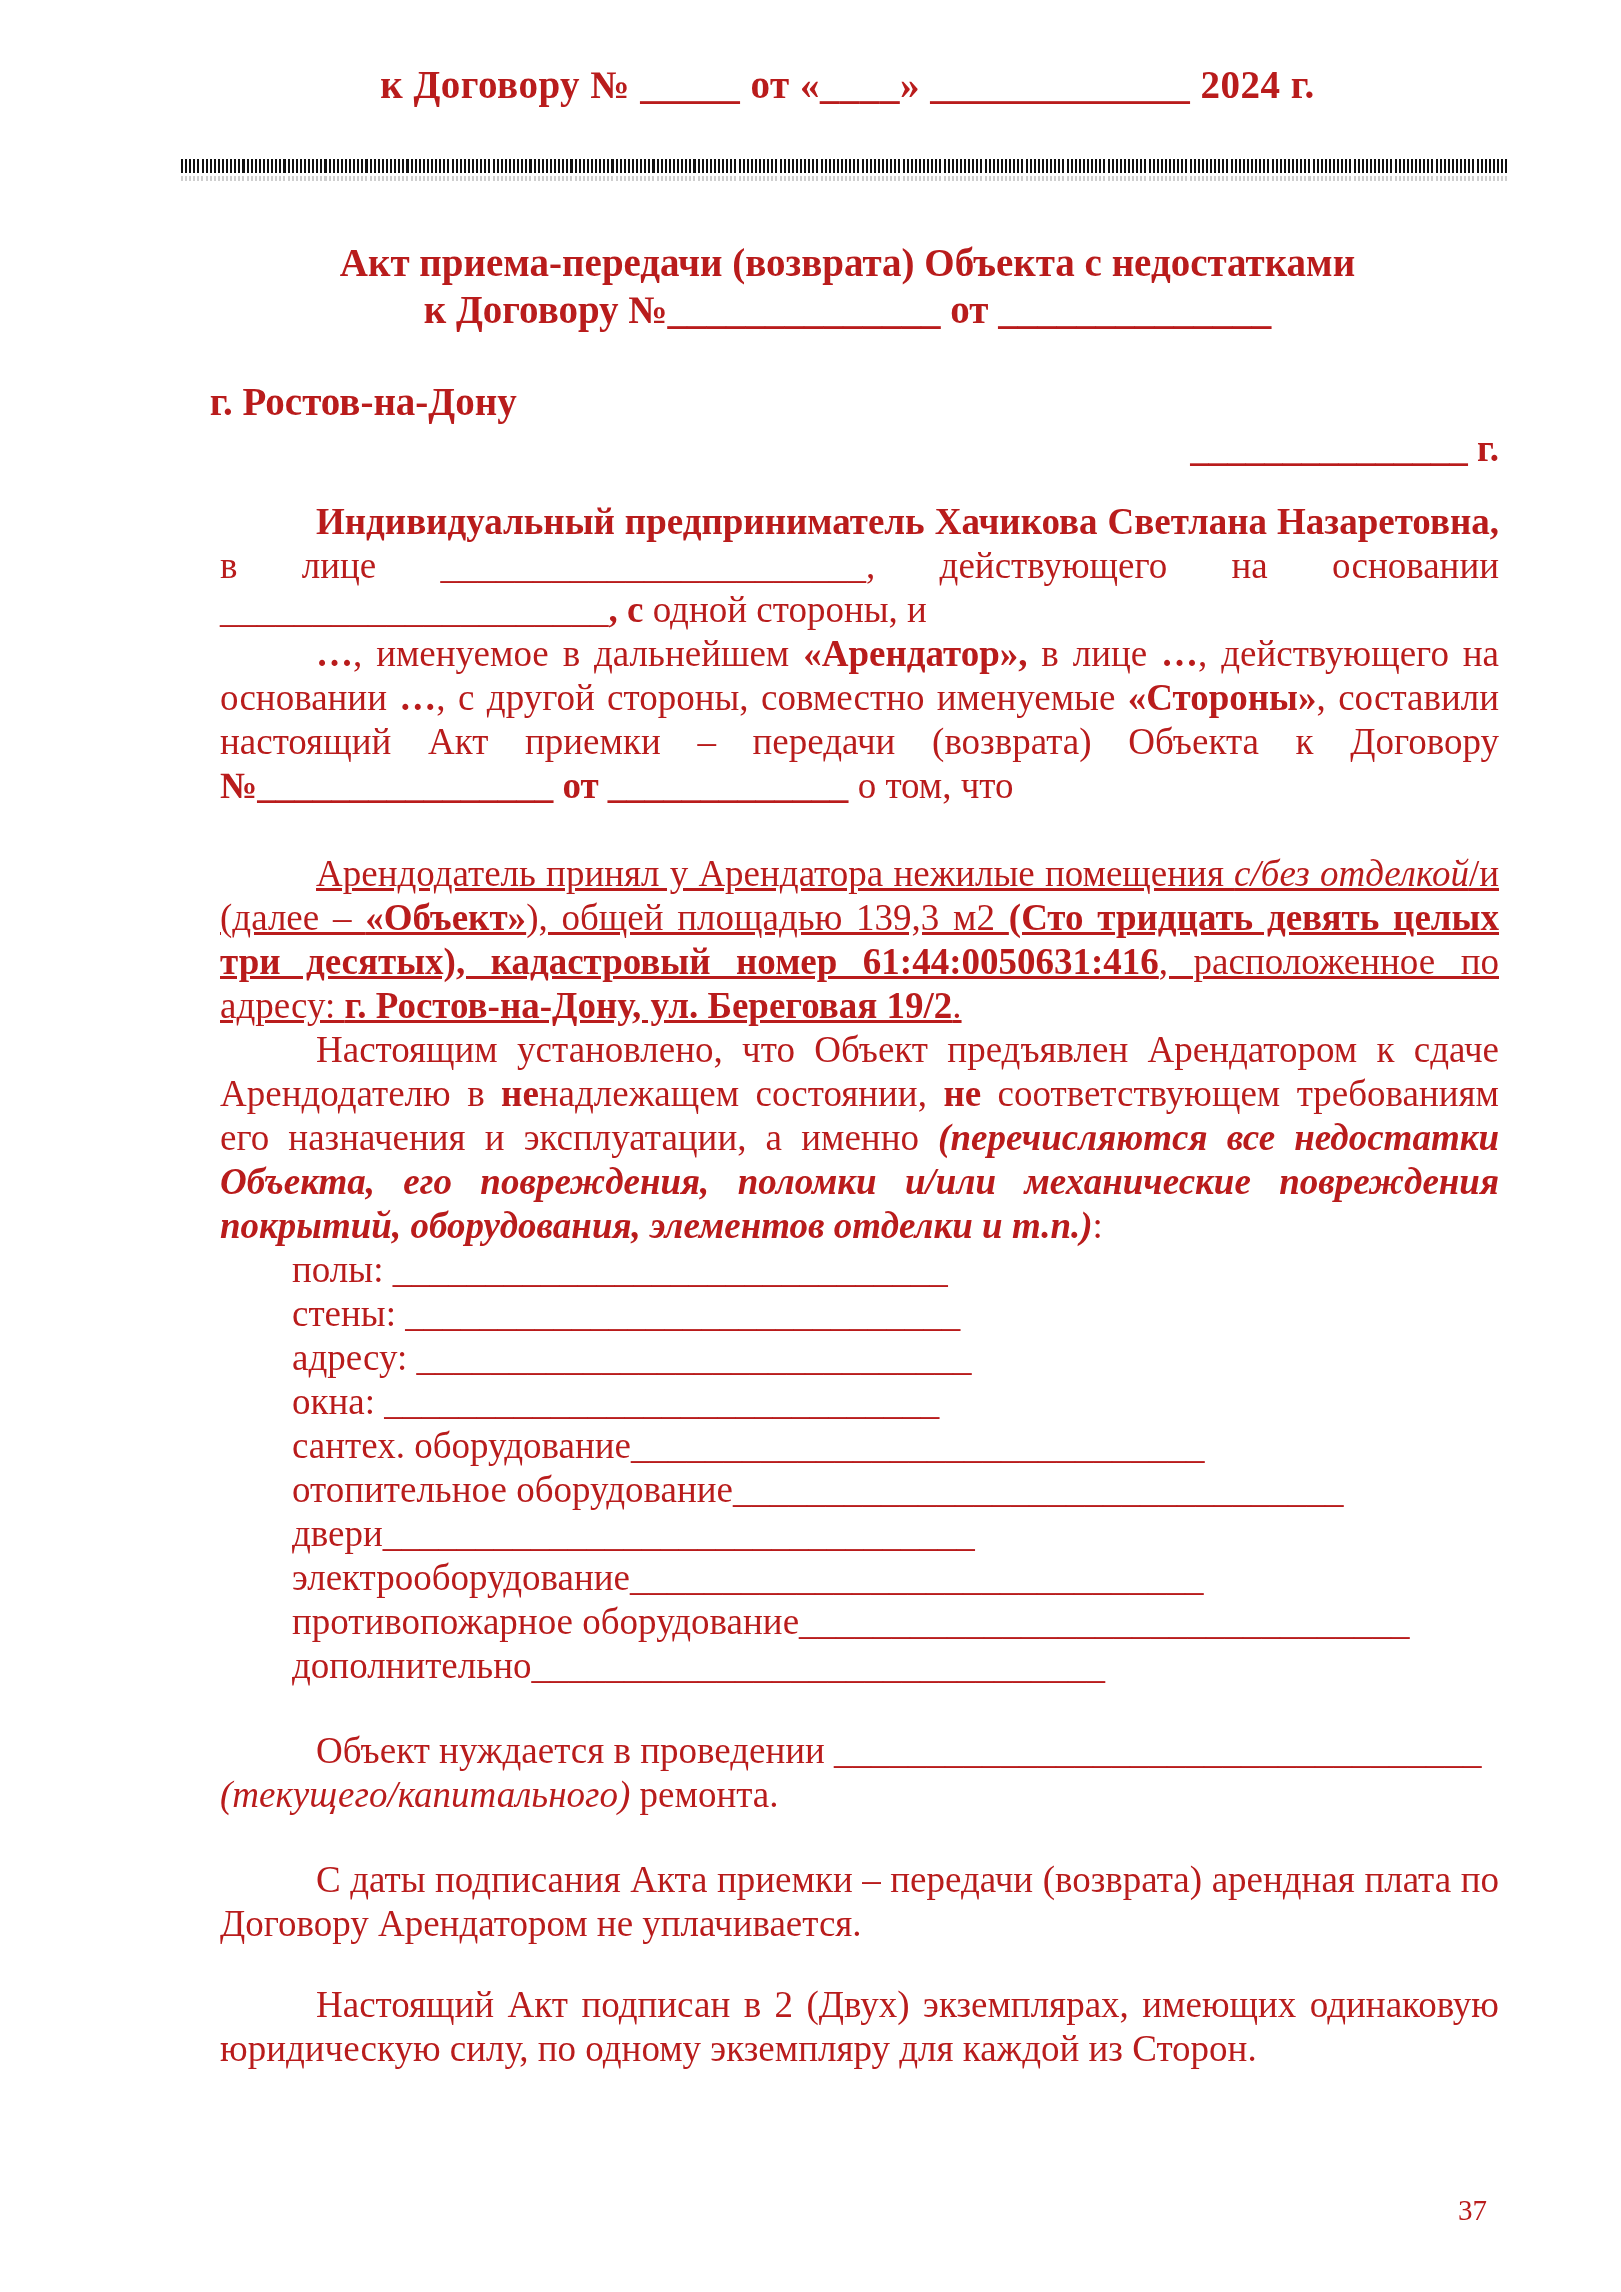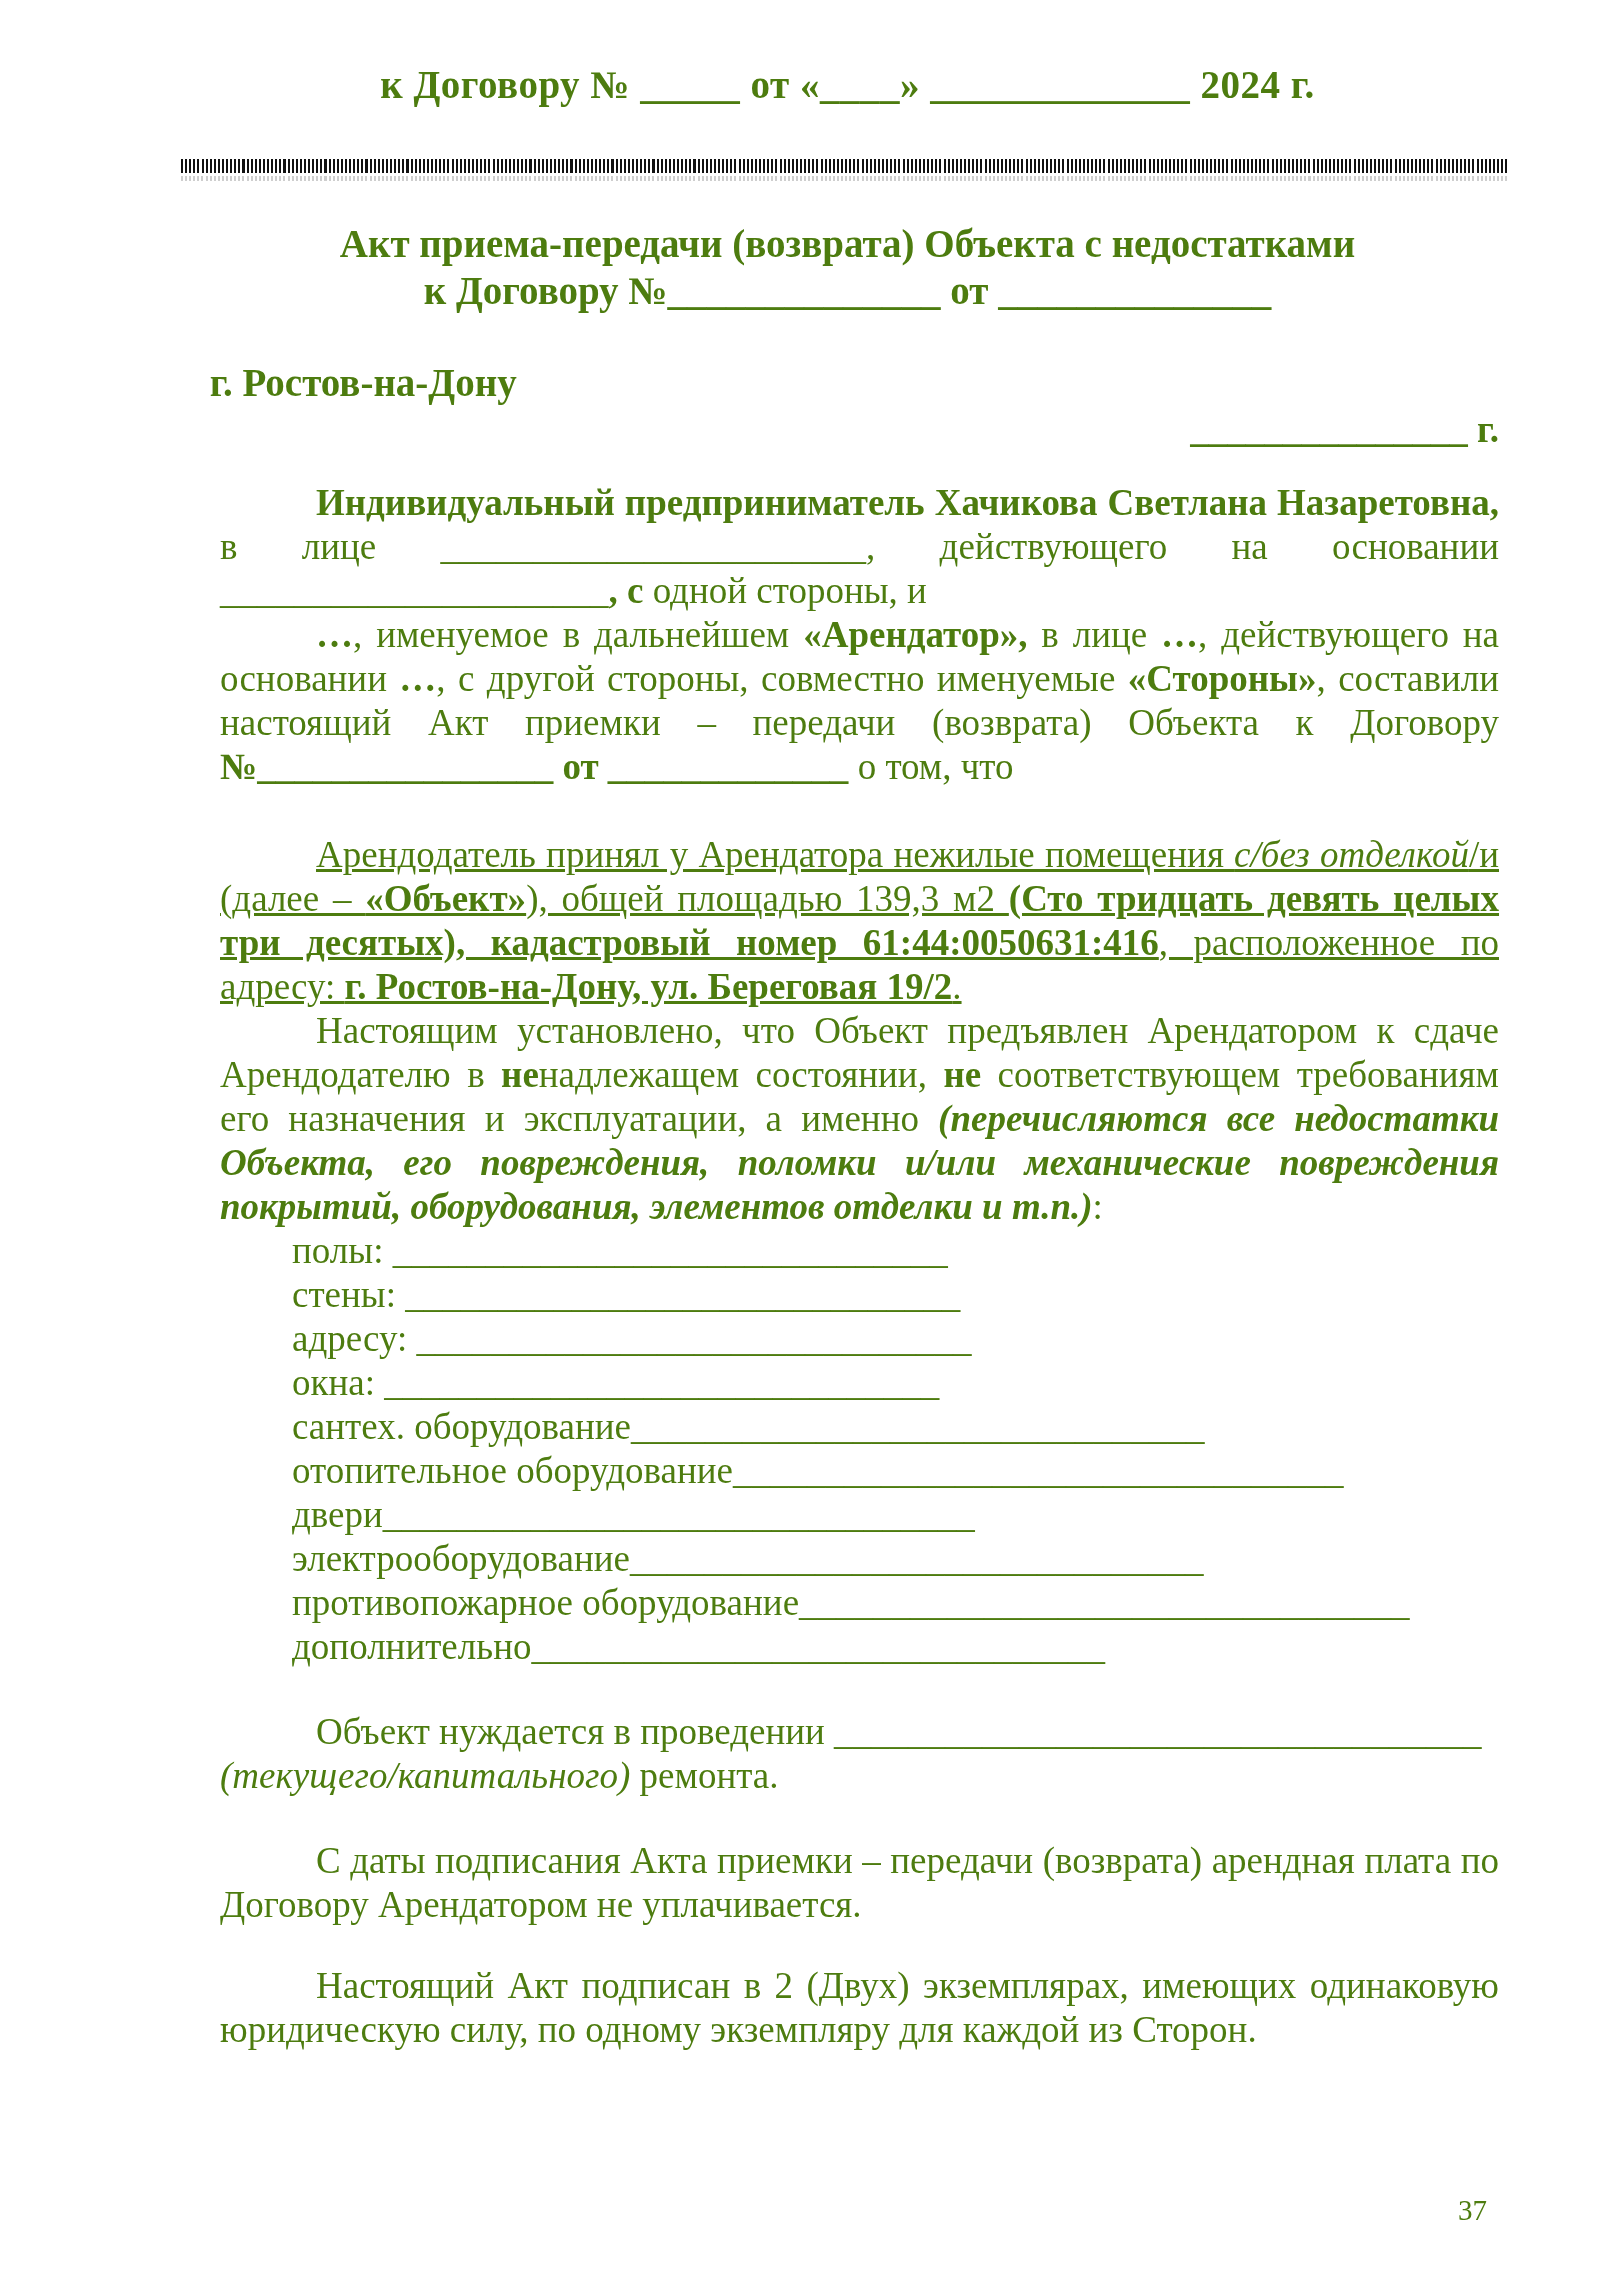--- a/index.html
+++ b/index.html
@@ -1,20 +1,20 @@
 <!DOCTYPE html>
 <html lang="ru"><head>
 <meta charset="utf-8">
 <style>
   html,body{margin:0;padding:0;background:#888;}
   .page{
     position:relative;
     width:1621px;height:2293px;
     background:#ffffff;
-    color:#4d7c0f;
+    color:#b91c1c;
     font-family:"Liberation Serif","DejaVu Serif",serif;
     overflow:hidden;
     margin:0 auto;
   }
   .doc{
     box-sizing:border-box;
     padding:43px 122px 0 196px; 
     font-size:37px;
     line-height:44px;
   }
@@ -26,21 +26,21 @@
   .marker{margin-top:41px;font-size:43px;line-height:51px;letter-spacing:1px;}
   
   .stripe-wrap{margin-top:49px;margin-left:-14.7px;width:1328px;}
   .stripe{
     height:14.7px;
     background:repeating-linear-gradient(to right,#111 0px,#111 2px,#fff 2px,#fff 4.1px);
   }
   .stripe.echo{
     height:4.9px;margin-top:2.9px;opacity:.20;filter:blur(0.6px);
   }
-  .title{margin-top:39px;}
+  .title{margin-top:58px;}
   .title p{line-height:47px;}
   .place{margin-top:45px;line-height:47px;padding-left:13.7px;}
   .dateline{text-align:right;font-weight:bold;line-height:47px;}
   .body{margin-top:27.4px;}
   .j{text-align:justify;text-indent:96px;margin-left:24px;}
   .ind{text-indent:96px;}
   .mt1{margin-top:44px;text-decoration:underline;}
   .mt2{margin-top:41px;font-family:Liberation Serif, serif;}
   .mt3{margin-top:37px;}
   .r-b{font-weight:bold;}

